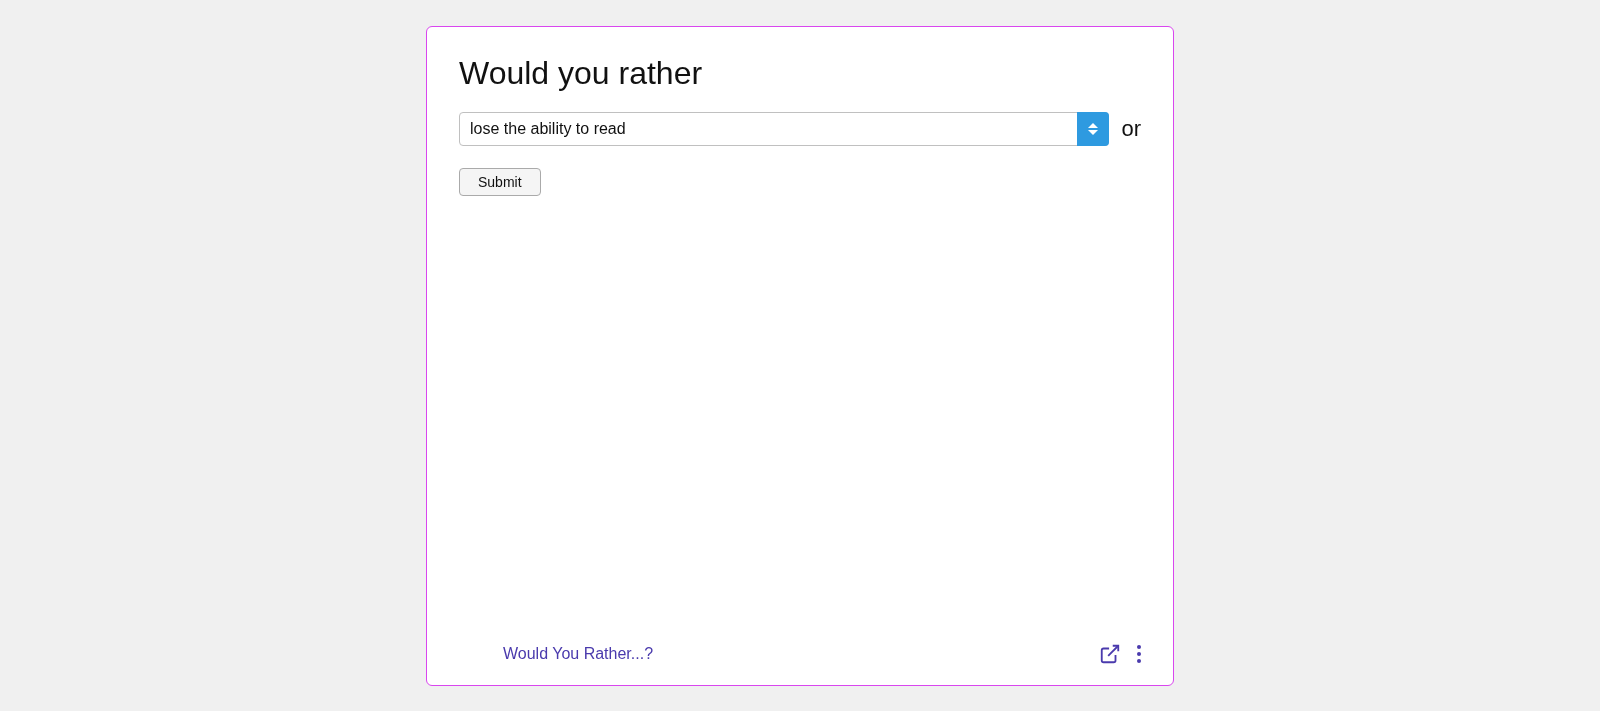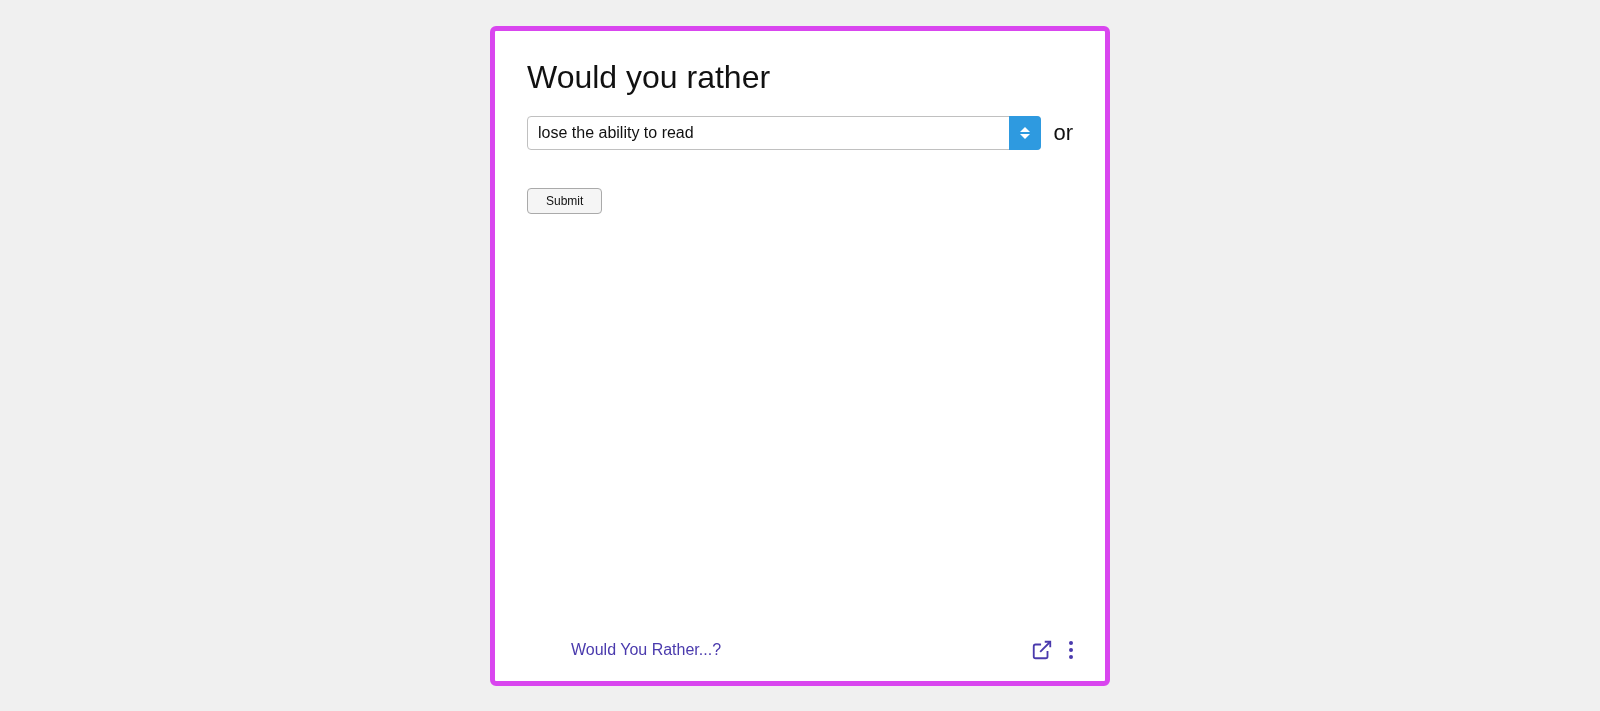--- a/index.html
+++ b/index.html
@@ -13,23 +13,23 @@
       height: 711px;
       background-color: #f0f0f0;
       display: flex;
       align-items: center;
       justify-content: center;
       font-family: -apple-system, BlinkMacSystemFont, 'Segoe UI', Helvetica, Arial, sans-serif;
     }
 
     .card {
       background: #ffffff;
-      border: 5px solid #d946ef;
+      border: 1px solid #d946ef;
       border-radius: 6px;
-      width: 620px;
+      width: 748px;
       height: 660px;
       position: relative;
       display: flex;
       flex-direction: column;
       padding: 28px 32px;
     }
 
     .card-title {
       font-size: 32px;
       font-weight: 400;
@@ -107,23 +107,23 @@
     }
 
     .question-mark {
       font-size: 28px;
       font-weight: 700;
       color: #111;
       margin-left: 12px;
     }
 
     .submit-btn {
-      margin-top: 28px;
+      margin-top: 12px;
       padding: 5px 18px;
-      font-size: 12px;
+      font-size: 14px;
       border: 1px solid #aaa;
       border-radius: 4px;
       background: #f5f5f5;
       cursor: pointer;
       color: #111;
       align-self: flex-start;
     }
 
     .card-footer {
       position: absolute;

